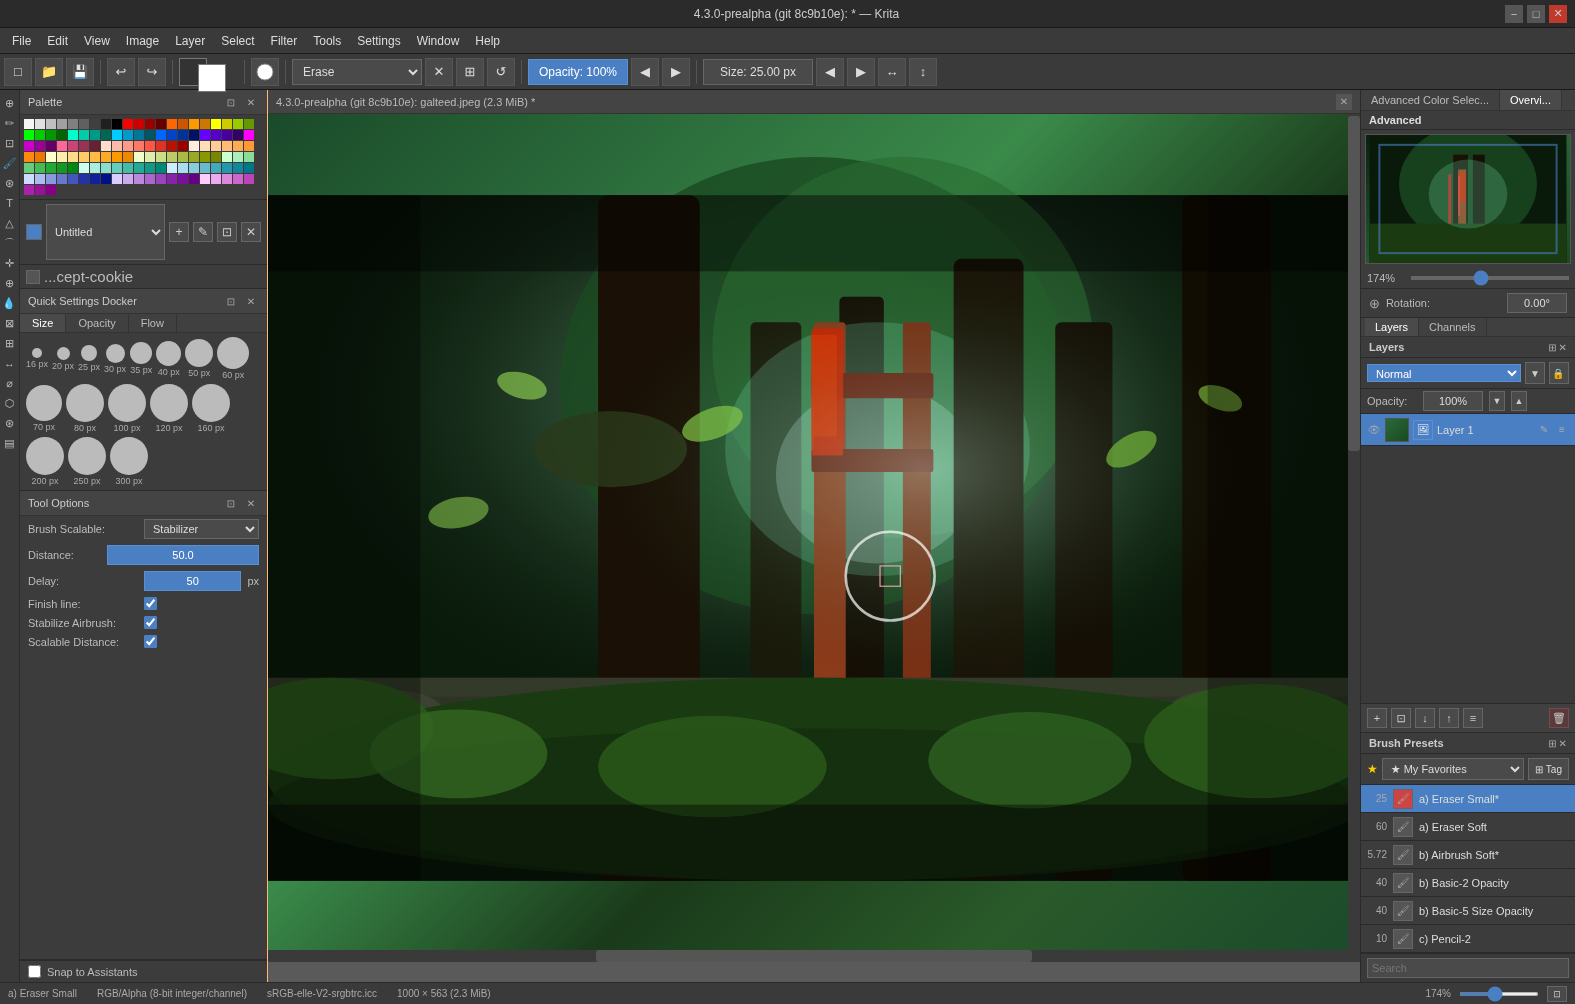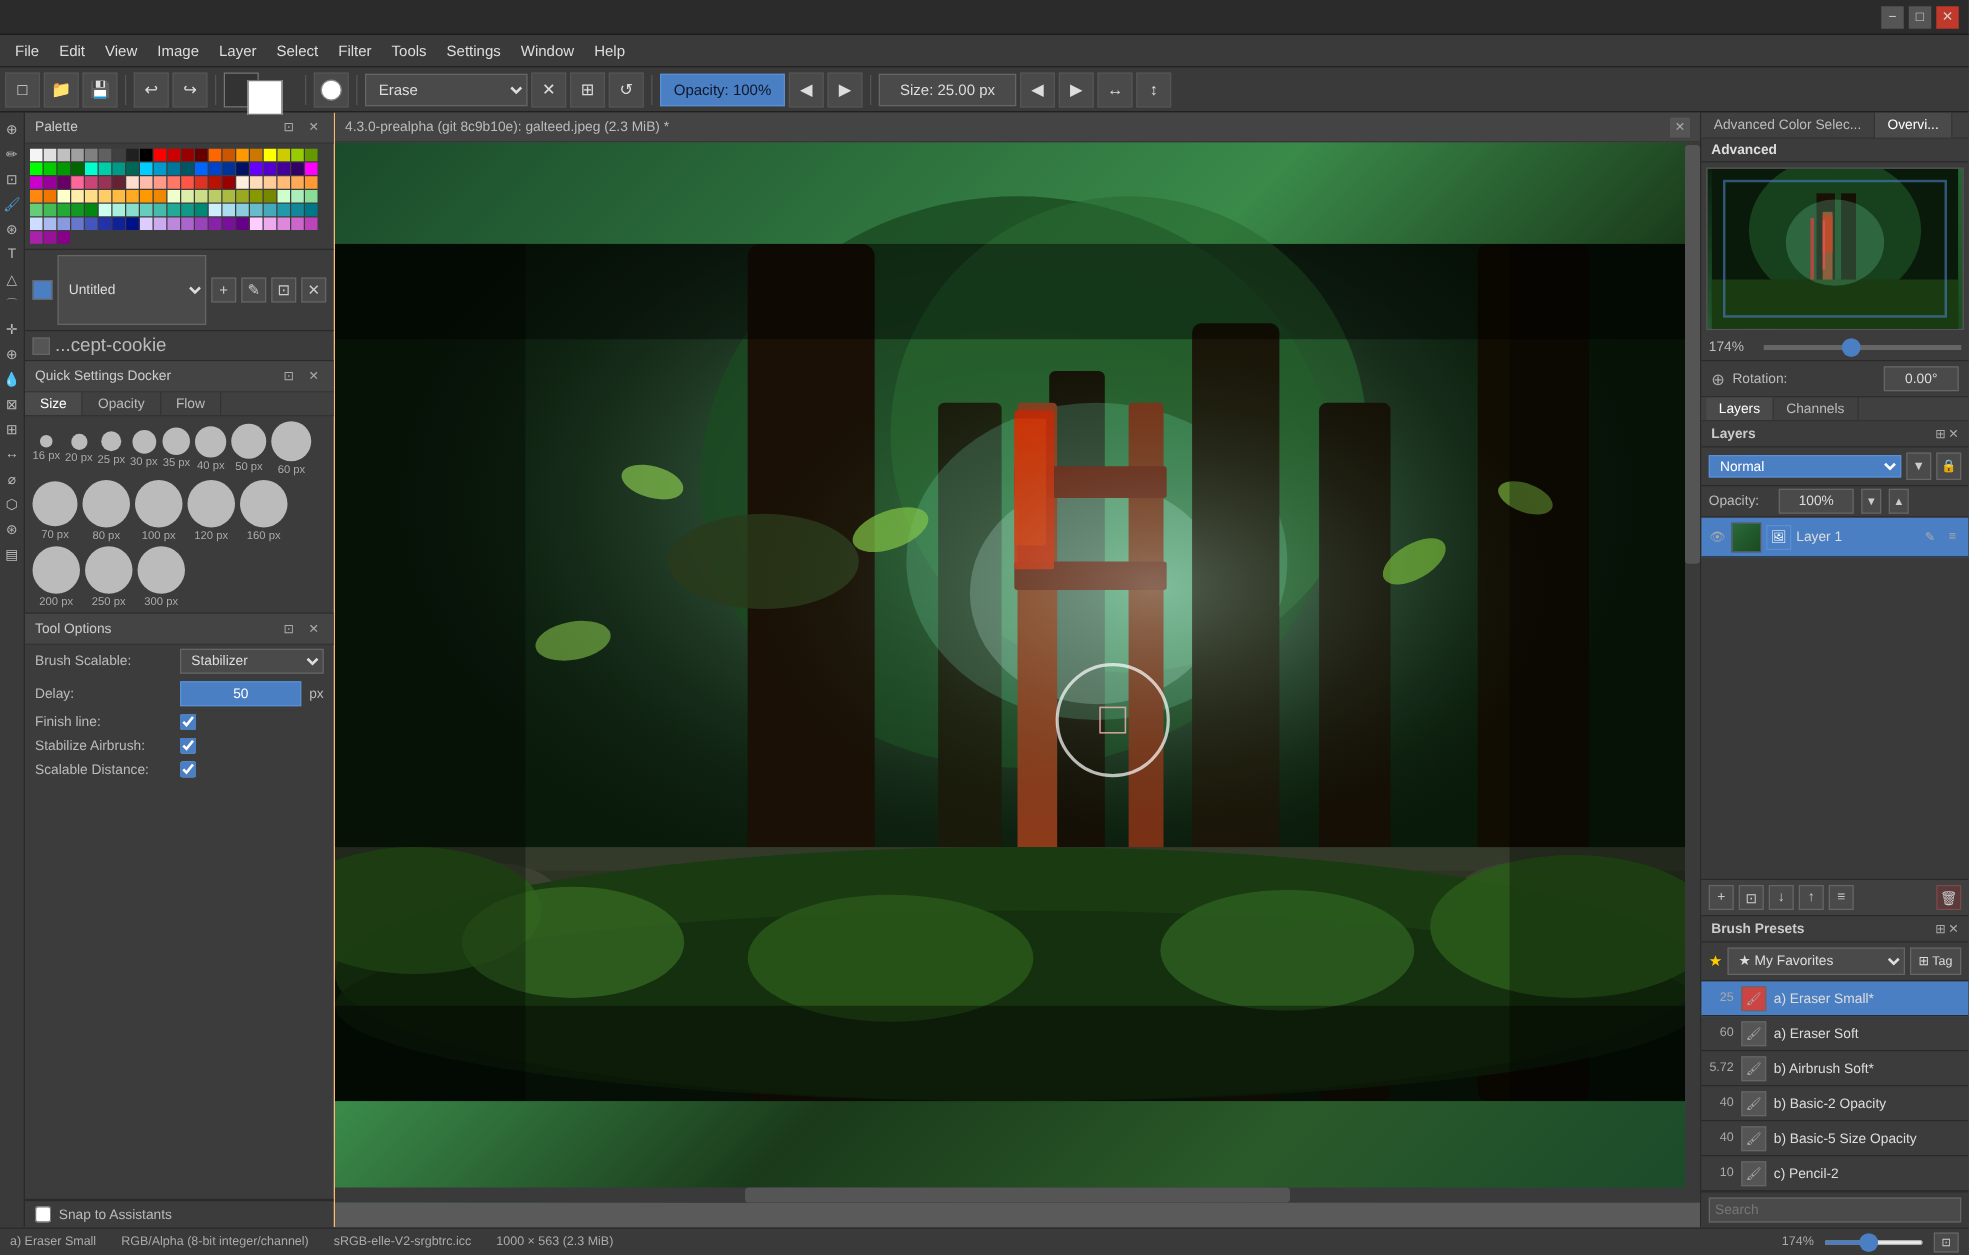--- a/index.html
+++ b/index.html
@@ -696,20 +696,21 @@
       right: 0; top: 24px; bottom: 32px;
       width: 12px;
       background: #3a3a3a;
     }
   </style>
 </head>
 <body>
 
 <div id="titlebar">
   <div style="width:80px;"></div>
+  <div id="titlebar-title">4.3.0-prealpha (git 8c9b10e): * — Krita</div>
   <div id="titlebar-controls">
     <button class="titlebar-btn">−</button>
     <button class="titlebar-btn">□</button>
     <button class="titlebar-btn close">✕</button>
   </div>
 </div>
 
 <div id="menubar">
   <span class="menu-item">File</span>
   <span class="menu-item">Edit</span>
@@ -741,21 +742,21 @@
       </svg>
   </button>
   <div class="toolbar-sep"></div>
   <select class="toolbar-brush-select">
     <option>Erase</option>
   </select>
   <button class="toolbar-btn">✕</button>
   <button class="toolbar-btn">⊞</button>
   <button class="toolbar-btn">↺</button>
   <div class="toolbar-sep"></div>
-  <div class="toolbar-opacity" style="background:#4a7fc4; border:1px solid #5a8fd4; color:#0f172a; font-size:12px; padding:2px 6px; width:100px; height:26px; display:flex; align-items:center; justify-content:center;">Opacity: 100%</div>
+  <div class="toolbar-opacity" style="background:#4a7fc4; border:1px solid #5a8fd4; color:#ffffff; font-size:12px; padding:2px 6px; width:100px; height:26px; display:flex; align-items:center; justify-content:center;">Opacity: 100%</div>
   <button class="toolbar-btn">◀</button>
   <button class="toolbar-btn">▶</button>
   <div class="toolbar-sep"></div>
   <div class="toolbar-size" style="background:#4a4a4a; border:1px solid #666; color:#ddd; font-size:12px; padding:2px 6px; width:110px; height:26px; display:flex; align-items:center; justify-content:center;">Size: 25.00 px</div>
   <button class="toolbar-btn">◀</button>
   <button class="toolbar-btn">▶</button>
   <button class="toolbar-btn">↔</button>
   <button class="toolbar-btn">↕</button>
 </div>
 
@@ -1030,20 +1031,24 @@
           <button class="panel-icon-btn">✕</button>
         </div>
       </div>
       <div class="tool-option-row">
         <span class="tool-option-label">Brush Scalable:</span>
         <select class="tool-option-select">
           <option>Stabilizer</option>
         </select>
       </div>
       <div class="tool-option-row">
+        <span class="tool-option-label">Distance:</span>
+        <input class="tool-option-value" type="text" value="50.0" style="background: rgb(74, 127, 196); color: white;">
+      </div>
+      <div class="tool-option-row">
         <span class="tool-option-label">Delay:</span>
         <input class="tool-option-value" type="text" value="50" style="background: rgb(74, 127, 196); color: white; width: 50px;">
         <span style="font-size:11px;color:#bbb;">px</span>
       </div>
       <div class="tool-option-row">
         <span class="tool-option-label">Finish line:</span>
         <input type="checkbox" checked="" style="accent-color: rgb(74, 127, 196);">
       </div>
       <div class="tool-option-row">
         <span class="tool-option-label">Stabilize Airbrush:</span>

